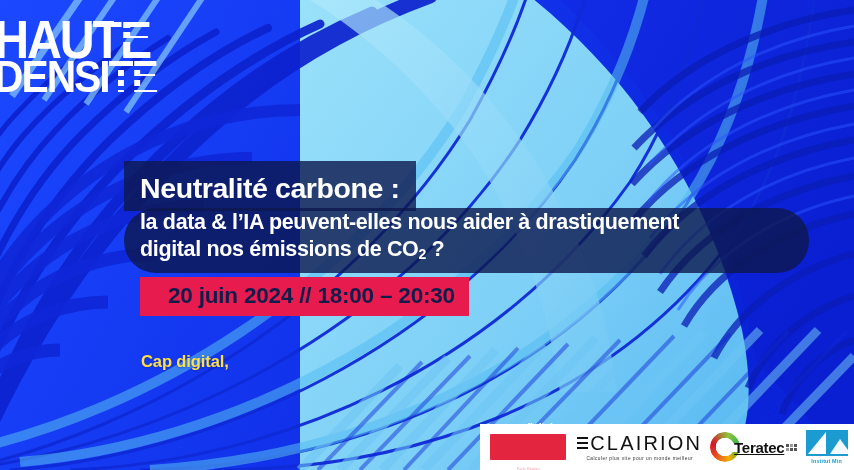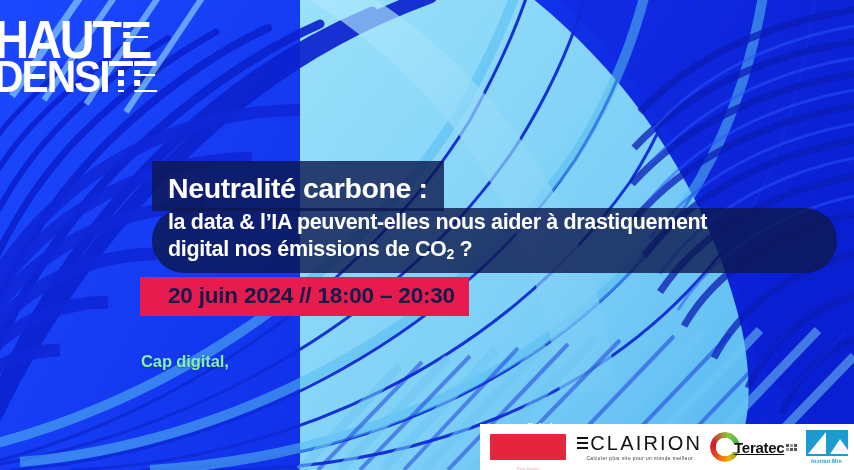--- a/index.html
+++ b/index.html
@@ -16,21 +16,21 @@
 
   
   .brand{
     position:absolute;left:-12px;top:6px;
     width:200px;height:96px;
     z-index:6;
   }
   .brand svg{display:block;}
 
   
-  .title-wrap{position:absolute;left:152px;top:161px;z-index:5;}
+  .title-wrap{position:absolute;left:124px;top:161px;z-index:5;}
   .t-line1{
     background:rgba(12,24,78,0.80);
     display:inline-block;
     color:#ffffff;
     font-size:28.5px;
     font-weight:bold;
     letter-spacing:-0.4px;
     line-height:1;
     padding:13px 16px 8px 16px;
   }
@@ -65,21 +65,21 @@
     font-size:22.5px;
     font-weight:bold;
     letter-spacing:-0.2px;
     line-height:1.05;
     white-space:nowrap;
   }
 
   
   .venue{
     position:absolute;left:141px;top:350px;z-index:5;
-    color:#86efac;
+    color:#fde047;
     font-size:16.5px;
     font-weight:bold;
     line-height:1.35;
     letter-spacing:-0.1px;
     text-shadow:0 1px 2px rgba(10,24,110,0.35);
   }
   .venue div{white-space:nowrap;}
 
   
   .logobar{

